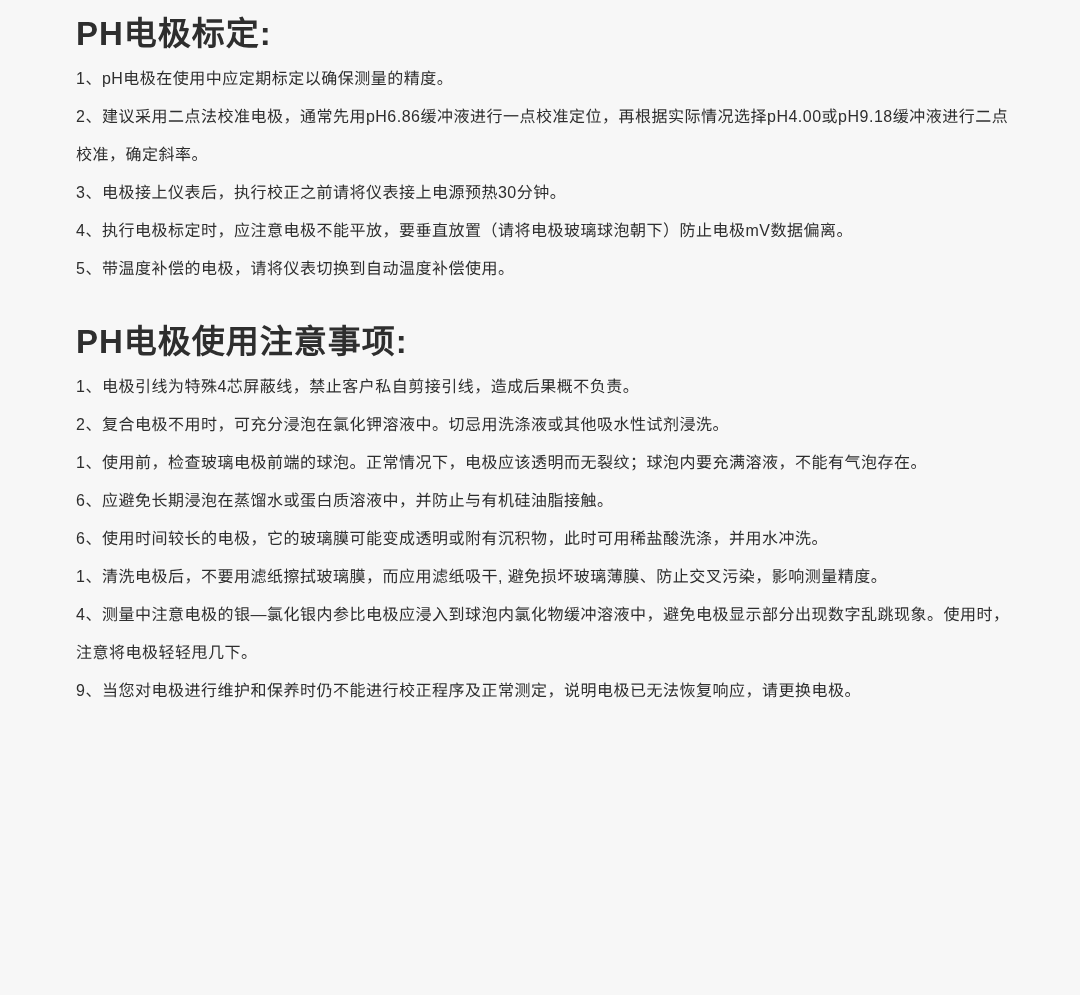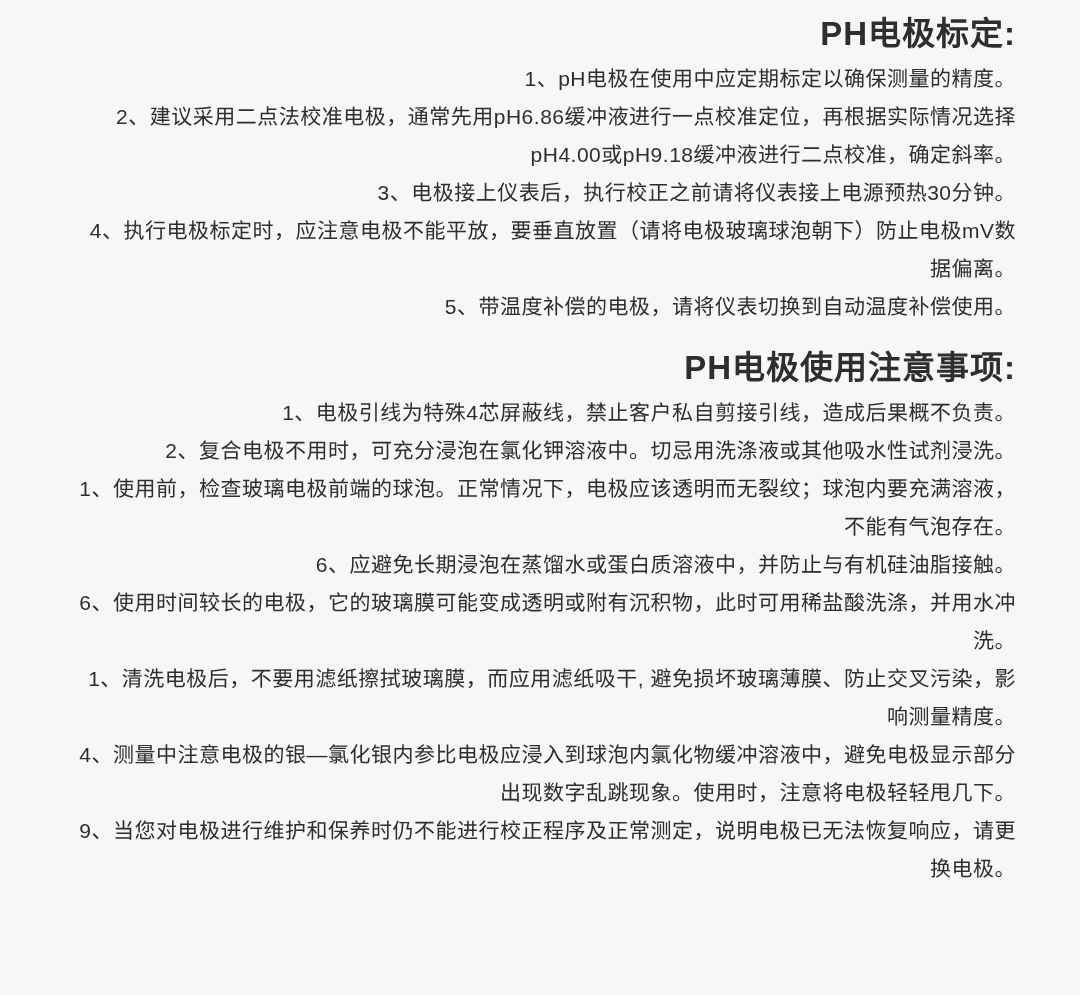--- a/index.html
+++ b/index.html
@@ -12,34 +12,33 @@
     background: #f7f7f7;
     color: #2e2e2e;
     font-family: "Liberation Sans", "DejaVu Sans", sans-serif;
     overflow: hidden;
   }
   .doc {
     box-sizing: border-box;
     width: 1080px;
     height: 801px;
     padding: 12px 64px 0 76px;
-    text-align: right;
   }
   .section-title {
     font-size: 33px;
     line-height: 44px;
     font-weight: 700;
     margin: 0 0 4px 0;
     letter-spacing: 1px;
   }
   .section + .section .section-title {
-    margin-top: 20px;
+    margin-top: 32px;
   }
   .list-item {
-    font-size: 21px;
+    font-size: 16px;
     line-height: 38px;
     font-weight: 500;
     margin: 0;
     letter-spacing: 0.5px;
     word-break: break-word;
   }
 </style>
 </head>
 <body style="background: rgb(247, 247, 247); color: rgb(46, 46, 46);">
 

